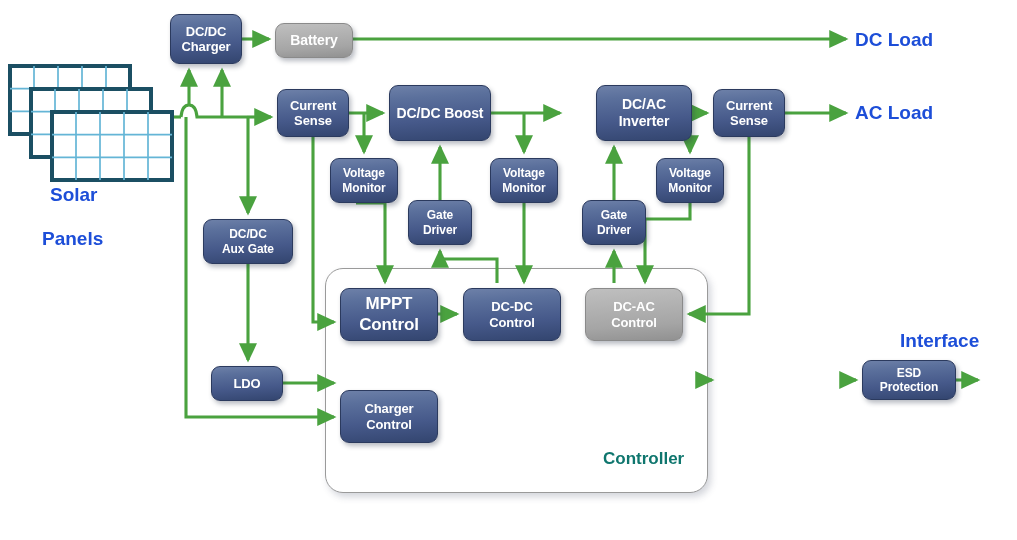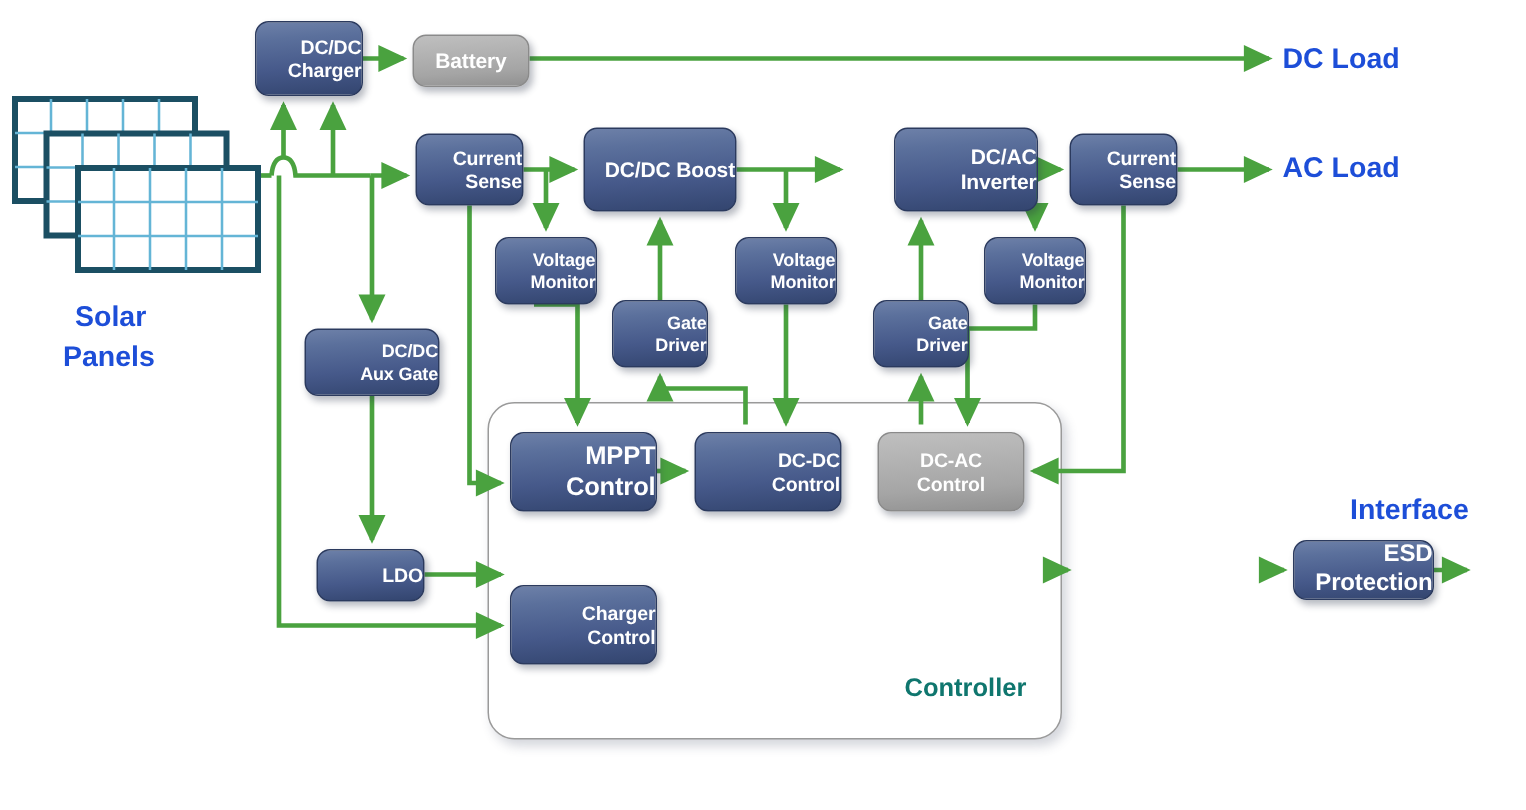--- a/index.html
+++ b/index.html
@@ -34,21 +34,20 @@
     color: #ffffff;
     font-weight: bold;
     border-radius: 9px;
     line-height: 1.18;
     letter-spacing: -0.1px;
     box-shadow: 2px 3px 5px rgba(40,50,70,0.33);
   }
   .node.blue {
     background: linear-gradient(176deg, #6d80a8 0%, #5b709c 22%, #46598a 62%, #33456f 100%);
     border: 1px solid #2b3a5e;
-    text-align: right;
   }
   .node.gray {
     background: linear-gradient(176deg, #bfbfbf 0%, #b4b4b4 30%, #a5a5a5 70%, #919191 100%);
     border: 1px solid #8a8a8a;
   }
   .node span { display: block; width: 100%; }
   .plainlabel {
     position: absolute;
     z-index: 3;
     color: #1d4ed8;
@@ -296,26 +295,26 @@
   </div>
 
   <div class="node blue" id="n-charger-control" style="left: 340px; top: 390px; width: 98px; height: 53px; font-size: 13px;">
     <span>
       <span>Charger</span>
       <span>Control</span>
     </span>
   </div>
 
 
-  <div class="node blue" id="n-esd-protection" style="left: 862px; top: 360px; width: 94px; height: 40px; font-size: 16px;">
+  <div class="node blue" id="n-esd-protection" style="left: 862px; top: 360px; width: 94px; height: 40px; font-size: 12px;">
     <span>
       <span>ESD</span>
       <span>Protection</span>
     </span>
   </div>
 
   <div class="plainlabel" id="l-dc-load" style="left: 855px; top: 29px;">DC Load</div>
   <div class="plainlabel" id="l-ac-load" style="left: 855px; top: 102px;">AC Load</div>
   <div class="plainlabel" id="l-interface" style="left: 900px; top: 330px;">Interface</div>
-  <div class="plainlabel" id="l-solar-1" style="left: 50px; top: 201px;">Solar</div>
+  <div class="plainlabel" id="l-solar-1" style="left: 50px; top: 184px;">Solar</div>
   <div class="plainlabel" id="l-solar-2" style="left: 42px; top: 228px;">Panels</div>
 
 </div>
 
 </body></html>

